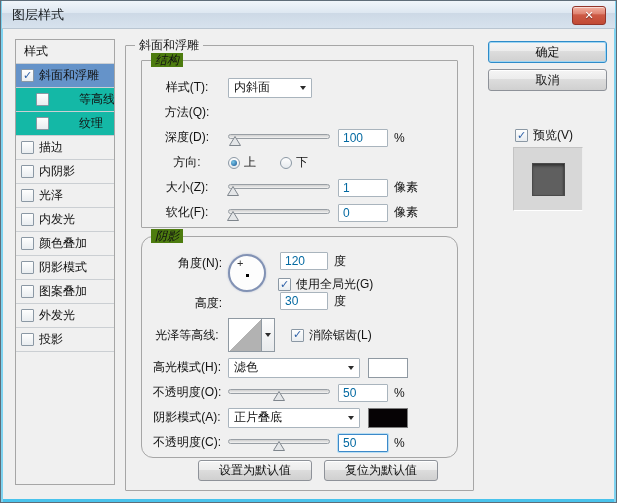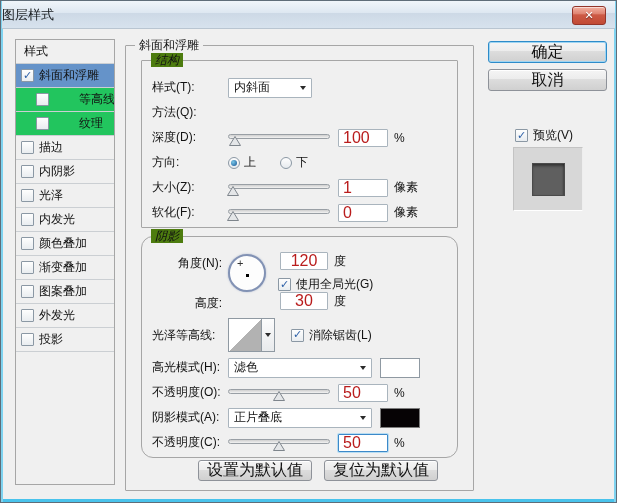--- a/index.html
+++ b/index.html
@@ -10,21 +10,21 @@
     font-family:"Liberation Sans","DejaVu Sans",sans-serif;
     font-size:12px;color:#121212;
     box-shadow:inset 2px 0 0 #7fd3f0, inset -2px 0 0 #7fd3f0, inset 0 -3px 0 #49c3ec;
     overflow:hidden;
   }
   
   .titlebar{
     position:absolute;left:1px;top:0;right:1px;height:28px;
     background:linear-gradient(#f0f5fa,#dde7f1 45%,#cdd9e6 46%,#d7e2ed);
     border-bottom:1px solid #b9c5d1;
-    display:flex;align-items:center;
+    display:flex;align-items:center;padding-left:10px;
   }
   .title-text{font-size:13px;color:#15191c;}
   .close-btn{
     position:absolute;top:5px;right:9px;width:34px;height:19px;
     border:1px solid #93352a;border-radius:3px;
     background:linear-gradient(#f2b2a2,#df8371 40%,#cd5a45 46%,#c14a35);
     color:#fff;font-weight:bold;font-size:11px;line-height:1;
     display:flex;align-items:center;justify-content:center;
     text-shadow:0 1px 1px #70241b;box-shadow:inset 0 1px 0 rgba(255,255,255,.55);
     cursor:default;
@@ -34,21 +34,21 @@
     position:absolute;left:14px;top:38px;width:100px;height:446px;
     border:1px solid #a6a6a6;background:#f0f0f0;
   }
   .side-item{
     height:24px;display:flex;align-items:center;gap:5px;
     border-bottom:1px solid #cbcfd3;padding-left:8px;white-space:nowrap;overflow:hidden;
   }
   .side-item.has-check{padding-left:5px;}
   .side-item.sub{padding-left:20px;}
   .side-item.selected{background:#6593c9;}
-  .side-item.subsel{background:#22c55e;gap:30px;}
+  .side-item.subsel{background:#14b8a6;gap:30px;}
   
   .cb{
     width:13px;height:13px;flex:0 0 auto;border:1px solid #8b98a4;border-radius:1px;
     background:linear-gradient(#fefefe,#e9edf0);
     display:inline-flex;align-items:center;justify-content:center;
   }
   .cb .mark{font-size:11px;font-weight:bold;color:#2b5fa7;line-height:1;margin-top:-1px;}
   .radio{
     width:12px;height:12px;border:1px solid #8b98a4;border-radius:50%;
     background:linear-gradient(#fefefe,#e6eaee);display:inline-block;position:relative;flex:0 0 auto;
@@ -61,37 +61,37 @@
   .frame{position:absolute;border:1px solid #a6a6a6;border-radius:1px;}
   .frame>.legend{
     position:absolute;top:-8px;left:9px;background:#f0f0f0;padding:0 4px;line-height:14px;
   }
   .main-frame{left:124px;top:44px;width:349px;height:446px;}
   .grp{position:absolute;left:15px;width:317px;border:1px solid #a6a6a6;border-radius:1px;padding:14px 10px 0 10px;}
   .grp>.legend{position:absolute;top:-8px;left:9px;background:#4d7c0f;padding:0 4px;line-height:14px;font-style:italic;}
   .grp-structure{top:14px;height:168px;}
   .grp-shading{top:190px;height:222px;border-radius:12px;}
   .row{display:flex;align-items:center;height:25px;}
-  .lbl{width:70px;text-align:left;margin-right:6px;flex:0 0 auto;white-space:nowrap;}
+  .lbl{width:70px;text-align:center;margin-right:6px;flex:0 0 auto;white-space:nowrap;}
   .unit{margin-left:6px;}
   
   .select{
     height:20px;border:1px solid #a9b4bd;border-radius:1px;background:#fff;
     display:inline-flex;align-items:center;justify-content:space-between;
     padding:0 5px;cursor:default;
   }
   .select.w-style{width:84px;}
-  .select.w-mode{width:144px;gap:24px;}
+  .select.w-mode{width:132px;gap:24px;}
   .tri{width:0;height:0;border-left:3.5px solid transparent;border-right:3.5px solid transparent;border-top:4px solid #2b2b2b;margin-left:4px;}
   .num{
     width:50px;height:18px;border:1px solid #a9b4bd;border-radius:1px;background:#fff;
-    font-family:"Liberation Sans","DejaVu Sans",sans-serif;font-size:16px;padding:0 4px;margin-left:8px;color:#b91c1c;
+    font-family:"Liberation Sans","DejaVu Sans",sans-serif;font-size:12px;padding:0 4px;margin-left:8px;color:#0369a1;
   }
   .num.focus{border-color:#3c89c9;box-shadow:0 0 0 1px #b8ddf2;}
-  .num.w-sm{width:48px;text-align:center;}
+  .num.w-sm{width:48px;}
   .slider{position:relative;width:102px;height:16px;flex:0 0 auto;}
   .slider .track{
     position:absolute;left:0;right:0;top:4px;height:5px;border:1px solid #999fa5;border-radius:3px;
     background:linear-gradient(#cfcfcf,#f2f2f2);
   }
   .slider .handle{position:absolute;top:6px;}
   .swatch{width:40px;height:20px;margin-left:8px;border:1px solid #8f99a2;flex:0 0 auto;}
   .swatch.white{background:#ffffff;}
   .swatch.black{background:#060305;border-color:#7d7d7d;}
   
@@ -114,21 +114,21 @@
     width:13px;height:34px;border:1px solid #8f99a2;border-left:none;background:linear-gradient(#fcfcfc,#e8eaec);
     display:inline-flex;align-items:center;justify-content:center;flex:0 0 auto;
   }
   .aa-check{display:flex;align-items:center;gap:5px;margin-left:16px;}
   .gl-check{display:flex;align-items:center;gap:5px;}
   
   .btn{
     border:1px solid #8e9299;border-radius:3px;
     background:linear-gradient(#f5f5f5,#ececec 45%,#dddddd 46%,#d0d0d0);
     box-shadow:inset 0 1px 0 #fff;
-    font-family:"Liberation Sans","DejaVu Sans",sans-serif;font-size:16px;color:#111;
+    font-family:"Liberation Sans","DejaVu Sans",sans-serif;font-size:12px;color:#111;
     display:flex;align-items:center;justify-content:center;cursor:default;
   }
   .btn.default{border-color:#2d8bc9;box-shadow:inset 0 0 0 1px #9fd5f2,inset 0 1px 0 #fff;}
   .footer-btn{position:absolute;height:21px;width:114px;bottom:9px;}
   .fb1{left:72px;}
   .fb2{left:198px;text-align:center;}
   .side-btn{position:absolute;left:487px;width:119px;height:22px;}
   .preview-check{position:absolute;left:514px;top:126px;display:flex;align-items:center;gap:5px;}
   .preview-box{
     position:absolute;left:512px;top:146px;width:70px;height:64px;
@@ -185,21 +185,21 @@
     <div class="side-item has-check">
       <span class="cb"></span>
       <span>内发光</span>
     </div>
     <div class="side-item has-check">
       <span class="cb"></span>
       <span>颜色叠加</span>
     </div>
     <div class="side-item has-check">
       <span class="cb"></span>
-      <span>渐变叠加</span>
+      <span>阴影模式</span>
     </div>
     <div class="side-item has-check">
       <span class="cb"></span>
       <span>图案叠加</span>
     </div>
     <div class="side-item has-check">
       <span class="cb"></span>
       <span>外发光</span>
     </div>
     <div class="side-item has-check">

